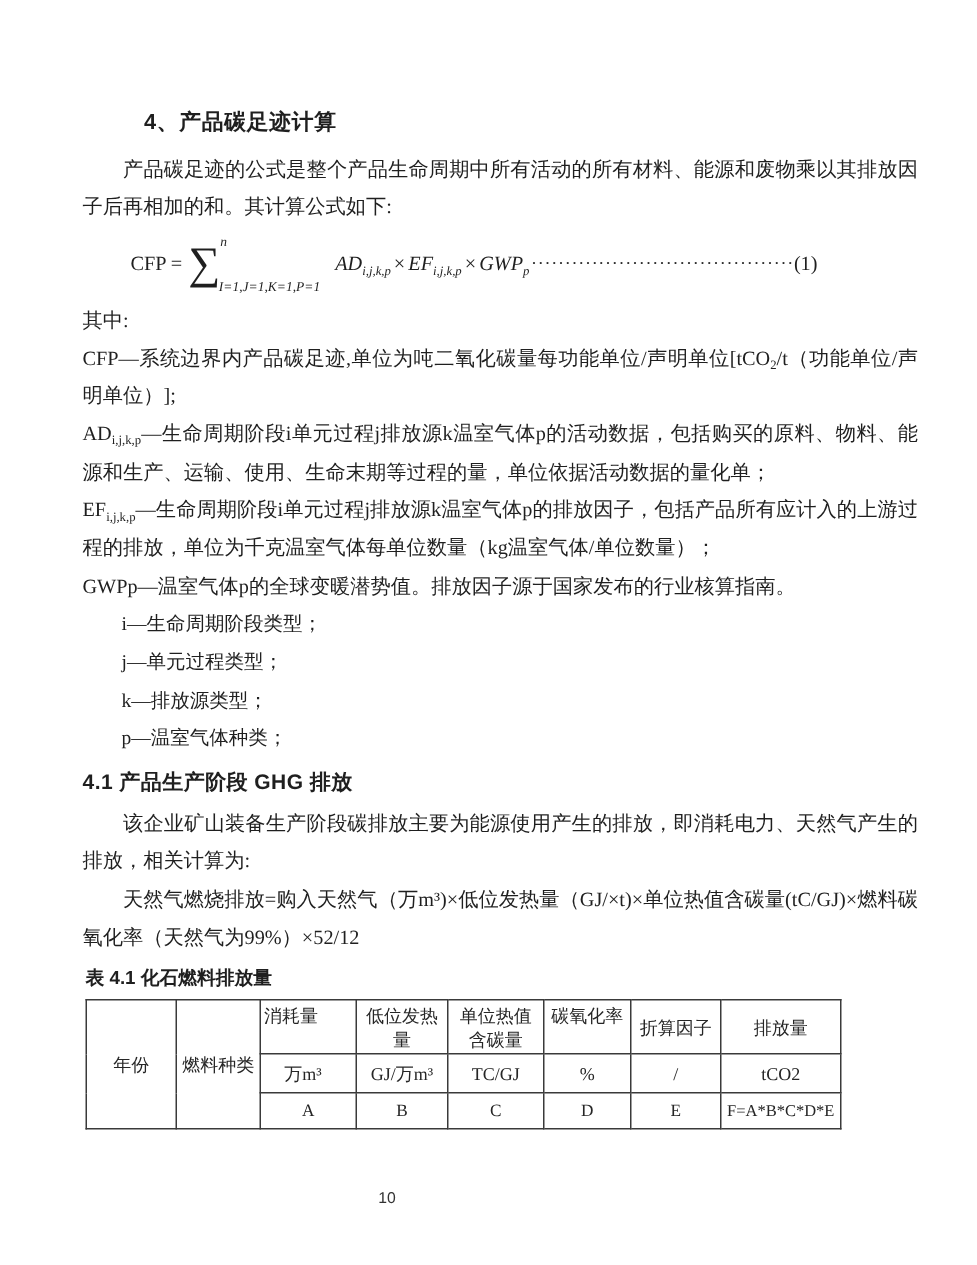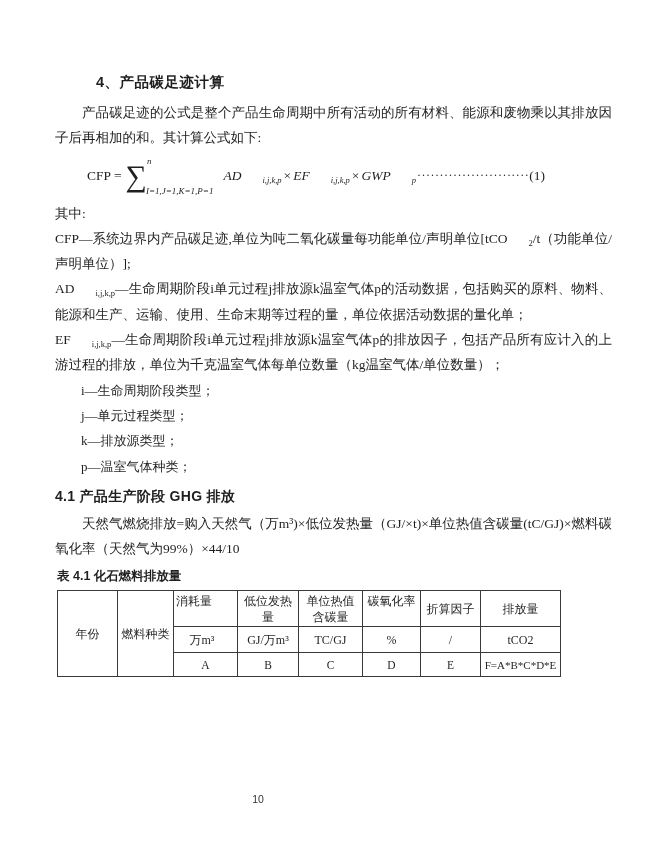--- a/index.html
+++ b/index.html
@@ -44,21 +44,20 @@
   p.hang { text-indent: 0; }
   .idx-item {
     font-size: 13px;
     line-height: 25.3px;
     padding-left: 26px;
   }
   sub.small-sub {
     font-size: 8.5px;
     vertical-align: -3px;
     line-height: 0;
-    margin-left: 21px;
   }
   
   .formula-row {
     display: flex;
     align-items: center;
     width: 458px;
     margin-left: 32px;
     margin-top: 3px;
     margin-bottom: 3px;
     height: 44px;
@@ -168,31 +167,33 @@
   </div>
 
   <p class="body-text hang">其中:</p>
 
   <p class="body-text hang"><span>CFP—系统边界内产品碳足迹,单位为吨二氧化碳量每功能单位/声明单位[tCO</span><sub class="small-sub">2</sub><span>/t（功能单位/声明单位）];</span></p>
 
   <p class="body-text hang"><span>AD</span><sub class="small-sub">i,j,k,p</sub><span>—生命周期阶段i单元过程j排放源k温室气体p的活动数据，包括购买的原料、物料、能源和生产、运输、使用、生命末期等过程的量，单位依据活动数据的量化单；</span></p>
 
   <p class="body-text hang"><span>EF</span><sub class="small-sub">i,j,k,p</sub><span>—生命周期阶段i单元过程j排放源k温室气体p的排放因子，包括产品所有应计入的上游过程的排放，单位为千克温室气体每单位数量（kg温室气体/单位数量）；</span></p>
 
+  <p class="body-text hang"><span>GWPp—温室气体p的全球变暖潜势值。排放因子源于国家发布的行业核算指南。</span></p>
 
   <div class="idx-item">i—生命周期阶段类型；</div>
   <div class="idx-item">j—单元过程类型；</div>
   <div class="idx-item">k—排放源类型；</div>
   <div class="idx-item">p—温室气体种类；</div>
 
   <div class="h-sub">4.1 产品生产阶段 GHG 排放</div>
 
-
-
-  <p class="body-text indent">天然气燃烧排放=购入天然气（万m³)×低位发热量（GJ/×t)×单位热值含碳量(tC/GJ)×燃料碳氧化率（天然气为99%）×44/10</p>
+  <p class="body-text indent">该企业矿山装备生产阶段碳排放主要为能源使用产生的排放，即消耗电力、天然气产生的排放，相关计算为:</p>
+
+
+  <p class="body-text indent">天然气燃烧排放=购入天然气（万m³)×低位发热量（GJ/×t)×单位热值含碳量(tC/GJ)×燃料碳氧化率（天然气为99%）×52/12</p>
 
   <div class="tbl-caption">表 4.1 化石燃料排放量</div>
 
   <table class="data-table">
     <colgroup>
       <col style="width:60px">
         <col style="width:56px">
         <col style="width:64px">
         <col style="width:61px">
       <col style="width:64px">

